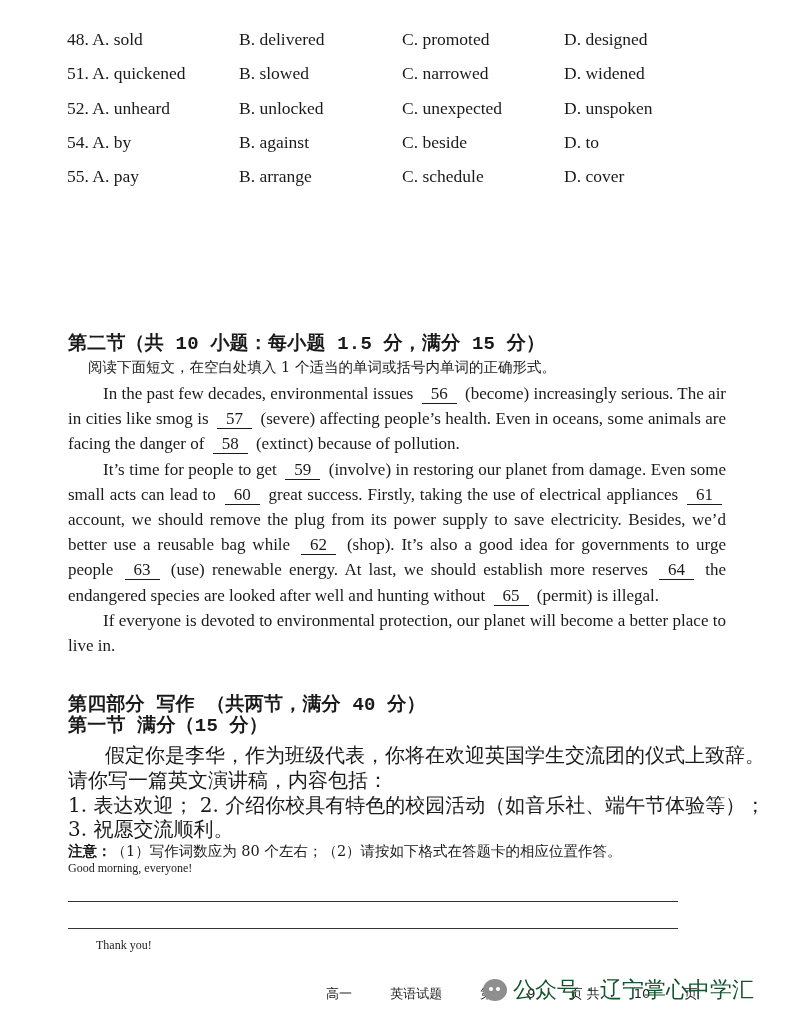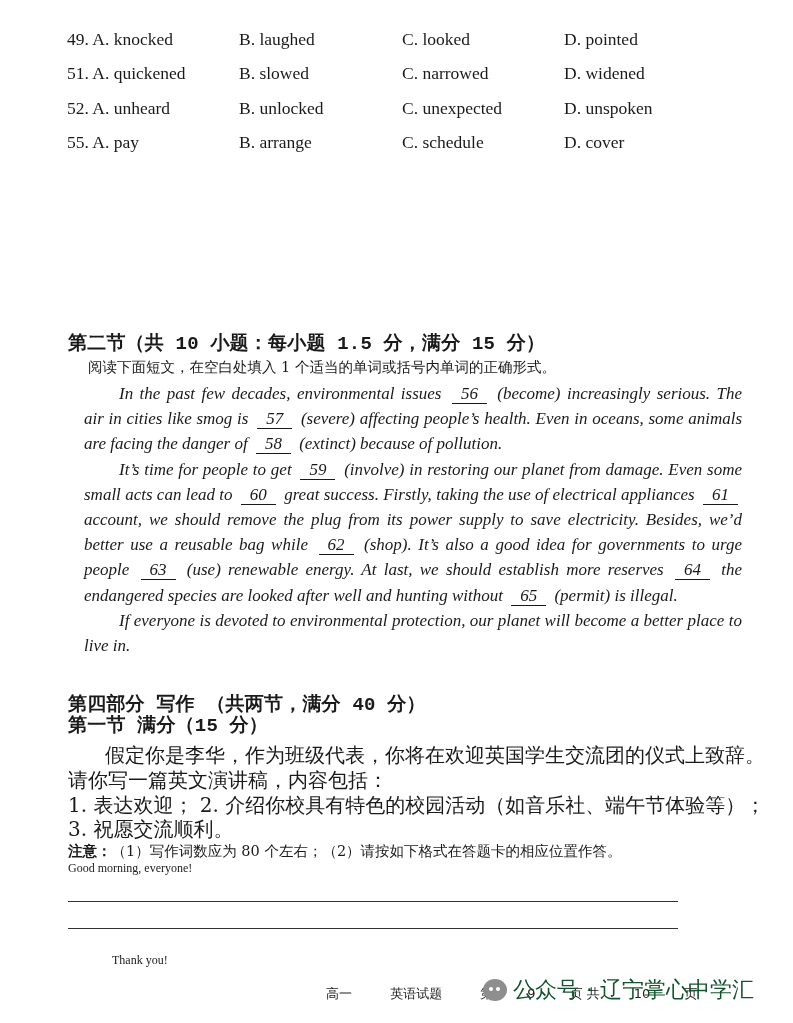--- a/index.html
+++ b/index.html
@@ -19,23 +19,22 @@
   .section-h {
     position: absolute; left: 68px; font-size: 19px; font-weight: bold;
     font-family: Liberation Mono, monospace; letter-spacing: 0.2px; white-space: nowrap;
   }
   .cn-line {
     position: absolute; font-size: 14.5px; white-space: nowrap;
     font-family: "DejaVu Serif", serif;
   }
   .cn-line.big { font-size: 20px; }
   .para {
-    position: absolute; left: 84px; width: 658px; font-size: 17px; line-height: 25.2px;
+    position: absolute; left: 68px; width: 658px; font-size: 17px; line-height: 25.2px;
     text-align: justify;
-    font-style: italic;
   }
   .para p { margin: 0; text-indent: 35px; text-align: justify; }
   .blank {
     display: inline-block; border-bottom: 1px solid #1a1a1a; padding: 0 9px;
     line-height: 19px; margin: 0 4px; text-indent: 0;
   }
   .en-line { position: absolute; font-size: 12px; white-space: nowrap; text-align: center; }
   .rule { position: absolute; left: 68px; width: 610px; height: 0; border-top: 1.2px solid #333; }
   .footer {
     position: absolute; top: 985px; left: 300px; font-size: 13px; white-space: nowrap;
@@ -55,36 +54,42 @@
     content: ""; position: absolute; width: 4px; height: 4px; background: #fff; border-radius: 50%; top: 8px;
   }
   .wm-icon::before { left: 6px; }
   .wm-icon::after { left: 13px; }
 </style>
 </head>
 <body>
 
 <div class="options">
   <div class="opt-row">
-    <span class="c-a"><span style="position:static">49.</span> <span style="position:static">A. knocked</span></span>
-    <span class="c-b">B. laughed</span>
-    <span class="c-c">C. looked</span>
-    <span class="c-d">D. pointed</span>
+    <span class="c-a"><span style="position:static">48.</span> <span style="position:static">A. sold</span></span>
+    <span class="c-b">B. delivered</span>
+    <span class="c-c">C. promoted</span>
+    <span class="c-d">D. designed</span>
   </div>
   <div class="opt-row">
     <span class="c-a"><span style="position:static">51.</span> <span style="position:static">A. quickened</span></span>
     <span class="c-b">B. slowed</span>
     <span class="c-c">C. narrowed</span>
     <span class="c-d">D. widened</span>
   </div>
   <div class="opt-row">
     <span class="c-a"><span style="position:static">52.</span> <span style="position:static">A. unheard</span></span>
     <span class="c-b">B. unlocked</span>
     <span class="c-c">C. unexpected</span>
     <span class="c-d">D. unspoken</span>
+  </div>
+  <div class="opt-row">
+    <span class="c-a"><span style="position:static">54.</span> <span style="position:static">A. by</span></span>
+    <span class="c-b">B. against</span>
+    <span class="c-c">C. beside</span>
+    <span class="c-d">D. to</span>
   </div>
   <div class="opt-row">
     <span class="c-a"><span style="position:static">55.</span> <span style="position:static">A. pay</span></span>
     <span class="c-b">B. arrange</span>
     <span class="c-c">C. schedule</span>
     <span class="c-d">D. cover</span>
   </div>
 </div>
 
 <div class="section-h" style="top:330px;">第二节（共 10 小题：每小题 1.5 分，满分 15 分）</div>
@@ -125,21 +130,21 @@
 <div class="cn-line big" style="top:742px; left:105px;">假定你是李华，作为班级代表，你将在欢迎英国学生交流团的仪式上致辞。</div>
 <div class="cn-line big" style="top:767px; left:68px;">请你写一篇英文演讲稿，内容包括：</div>
 <div class="cn-line big" style="top:792px; left:68px;">1. 表达欢迎；  2. 介绍你校具有特色的校园活动（如音乐社、端午节体验等）；</div>
 <div class="cn-line big" style="top:816px; left:68px;">3. 祝愿交流顺利。</div>
 <div class="cn-line" style="top:842px; left:68px;">
   <span style="font-weight:bold">注意：</span><span>（1）写作词数应为 80 个左右；（2）请按如下格式在答题卡的相应位置作答。</span>
 </div>
 <div class="en-line" style="top:861px; left:68px;">Good morning, everyone!</div>
 <div class="rule" style="top:901px;"></div>
 <div class="rule" style="top:928px;"></div>
-<div class="en-line" style="top:938px; left:112px;margin-top:15px;">Thank you!</div>
+<div class="en-line" style="top:938px; left:96px;">Thank you!</div>
 
 <div class="footer">
   <span>高一</span>
   <span>英语试题</span>
   <span>第</span><span>9</span><span>页 共</span><span>10</span><span>页</span>
 </div>
 
 <div class="watermark">
   <span class="wm-icon"></span>
   <span>公众号 · 辽宁掌心中学汇</span>

